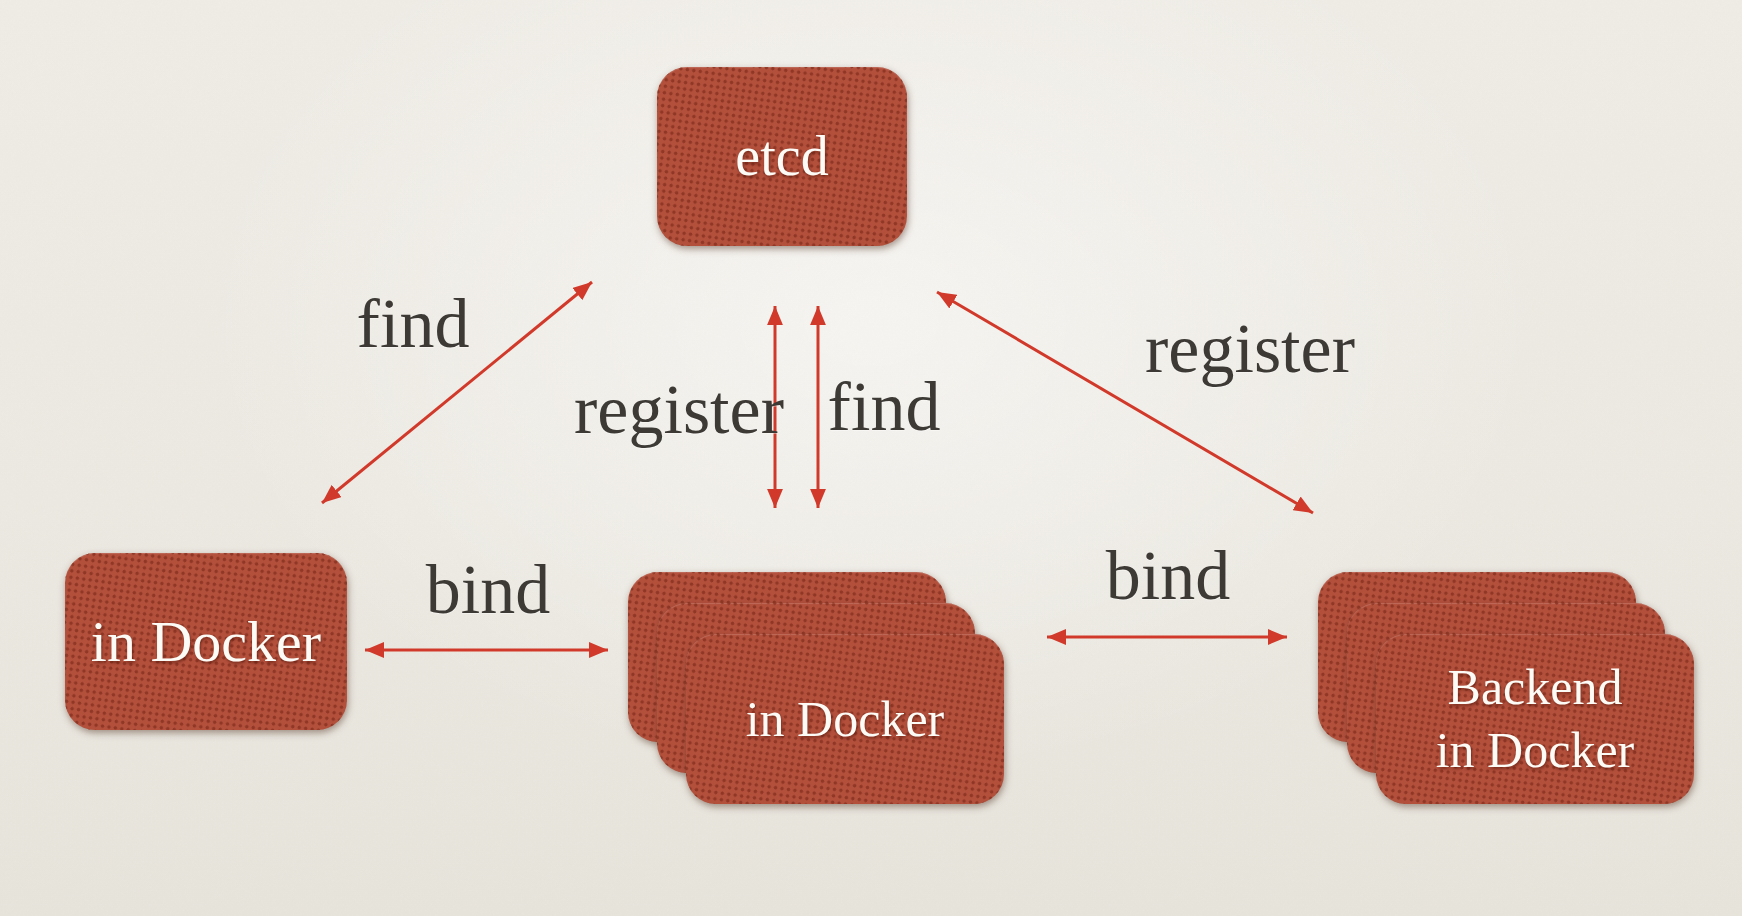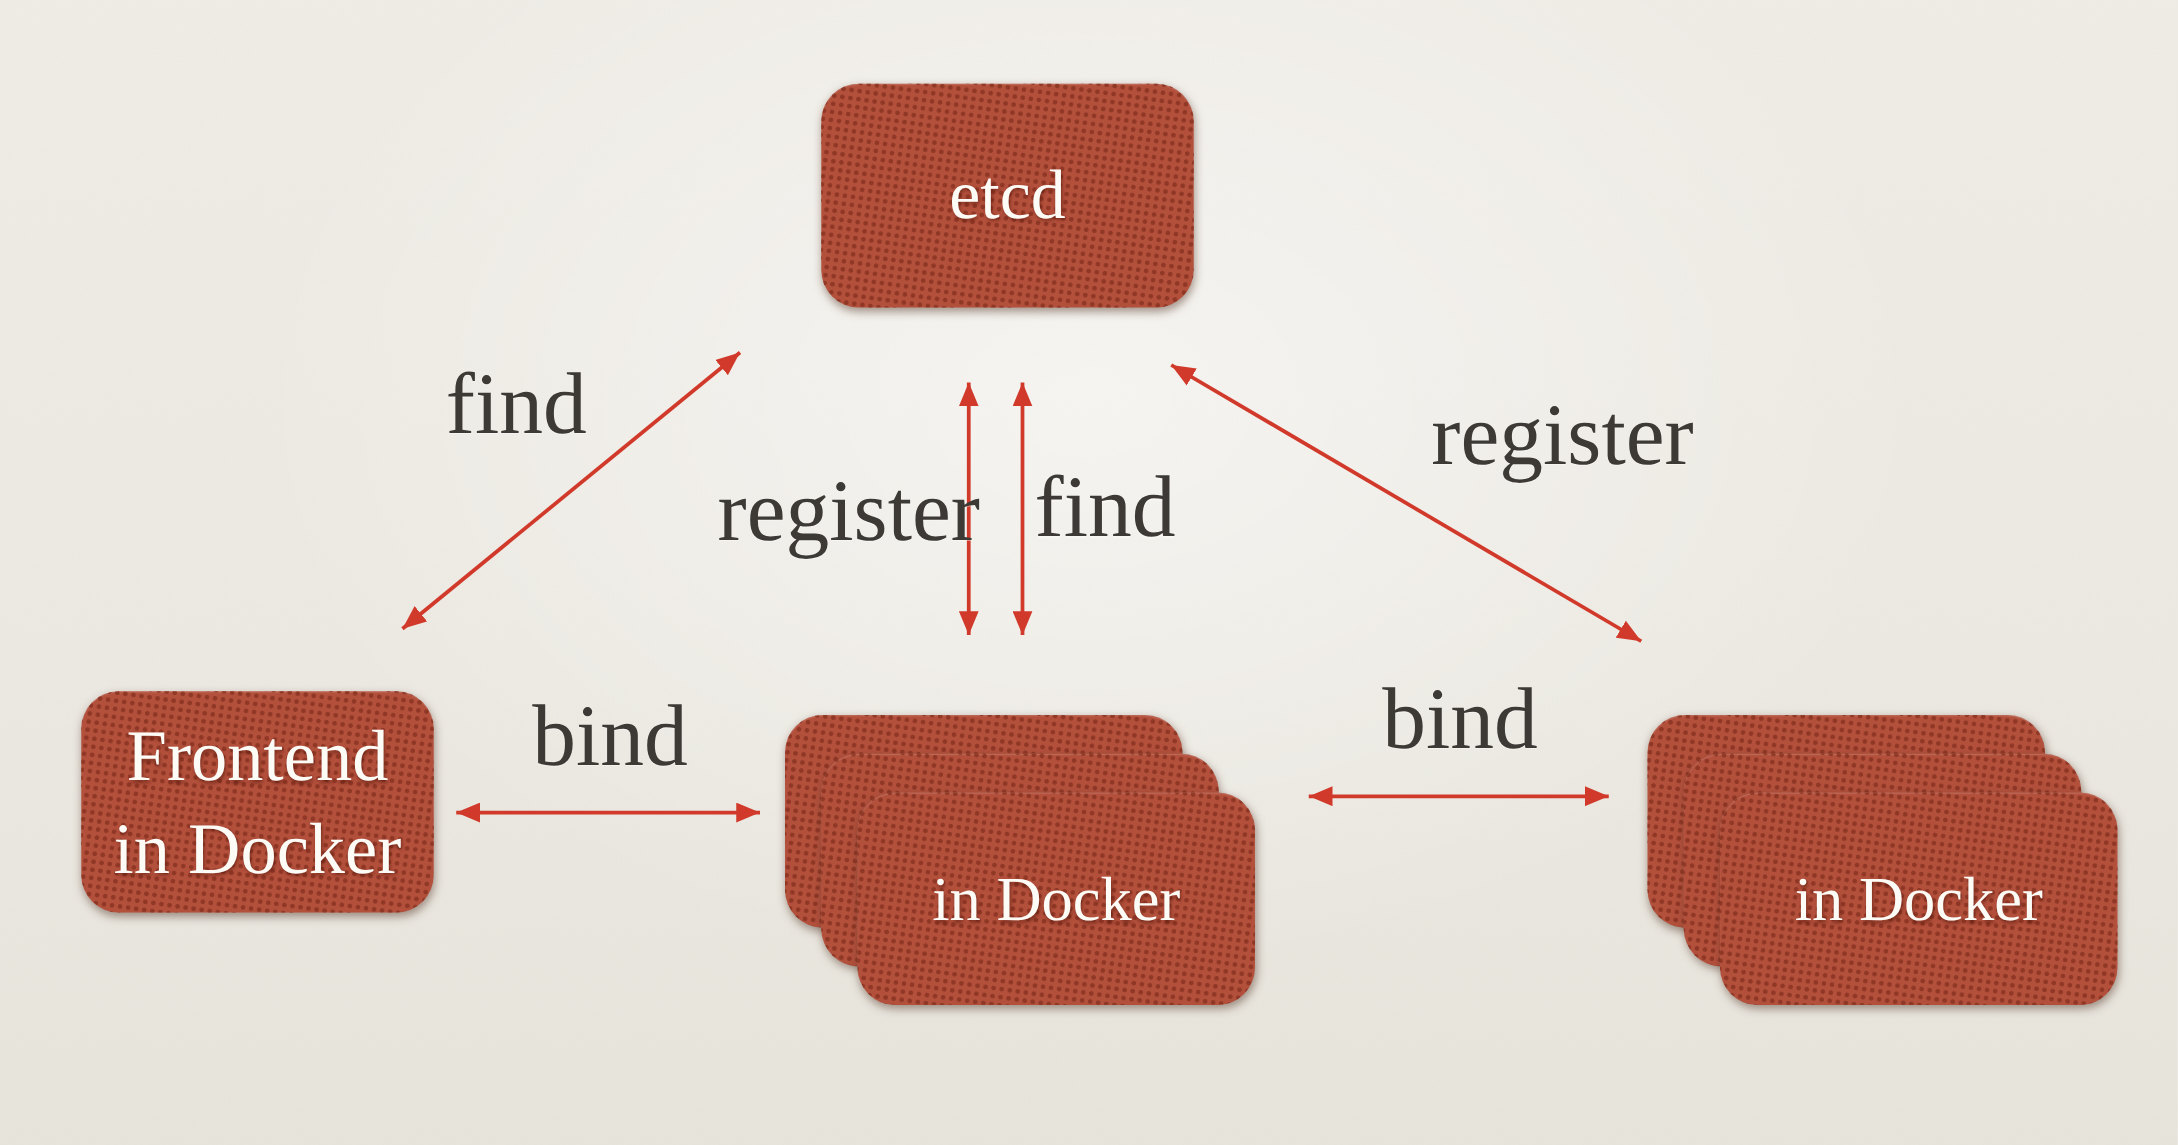--- a/index.html
+++ b/index.html
@@ -58,21 +58,21 @@
     display: flex;
     flex-direction: column;
     align-items: center;
     justify-content: center;
     text-align: center;
     color: var(--node-text, #fdfbf6);
     text-shadow: 1px 2px 3px rgba(80,20,10,0.55);
     line-height: 1.26;
     z-index: 2;
   }
-  #node-etcd        { left: 657px; top: 67px;  width: 250px; height: 179px; padding-left: 48px; }
+  #node-etcd        { left: 657px; top: 67px;  width: 250px; height: 179px; }
   #node-etcd .box-label { font-size: 56px; }
   #node-frontend    { left: 65px;  top: 553px; width: 282px; height: 177px; }
   #node-frontend .box-label { font-size: 58px; }
   .stack { position: absolute; }
   #stack-middleware { left: 628px;  top: 572px; width: 377px; height: 232px; }
   #stack-backend    { left: 1318px; top: 572px; width: 377px; height: 232px; }
   .stack .box { width: 318px; height: 170px; }
   .stack .layer-0 { left: 0px;  top: 0px;  }
   .stack .layer-1 { left: 29px; top: 31px; }
   .stack .layer-2 { left: 58px; top: 62px; }
@@ -124,40 +124,40 @@
   </svg>
 
   <div class="box" id="node-etcd">
     <div class="box-label">
       <span>etcd</span>
     </div>
   </div>
 
   <div class="box" id="node-frontend">
     <div class="box-label">
-      <span>Frontend</span>
       <span>in Docker</span>
     </div>
   </div>
 
   <div class="stack" id="stack-middleware">
     <div class="box layer-0"></div>
     <div class="box layer-1"></div>
     <div class="box layer-2">
       <div class="box-label">
         <span>in Docker</span>
       </div>
     </div>
   </div>
 
   <div class="stack" id="stack-backend">
     <div class="box layer-0"></div>
     <div class="box layer-1"></div>
     <div class="box layer-2">
       <div class="box-label">
+        <span>Backend</span>
         <span>in Docker</span>
       </div>
     </div>
   </div>
 
   <div class="edge-label" id="edge-label-find-left">find</div>
   <div class="edge-label" id="edge-label-register-mid">register</div>
   <div class="edge-label" id="edge-label-find-mid">find</div>
   <div class="edge-label" id="edge-label-register-right">register</div>
   <div class="edge-label" id="edge-label-bind-left">bind</div>

